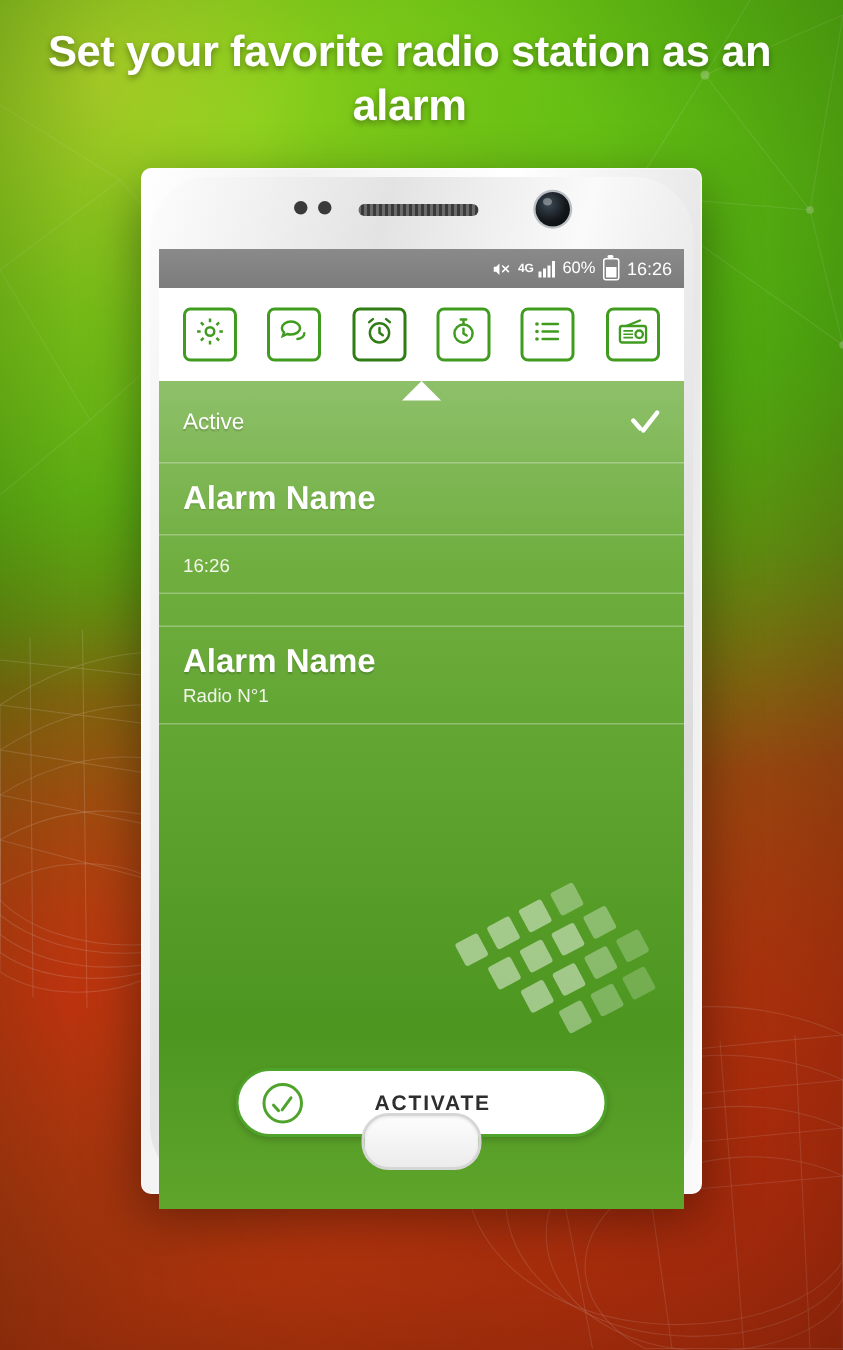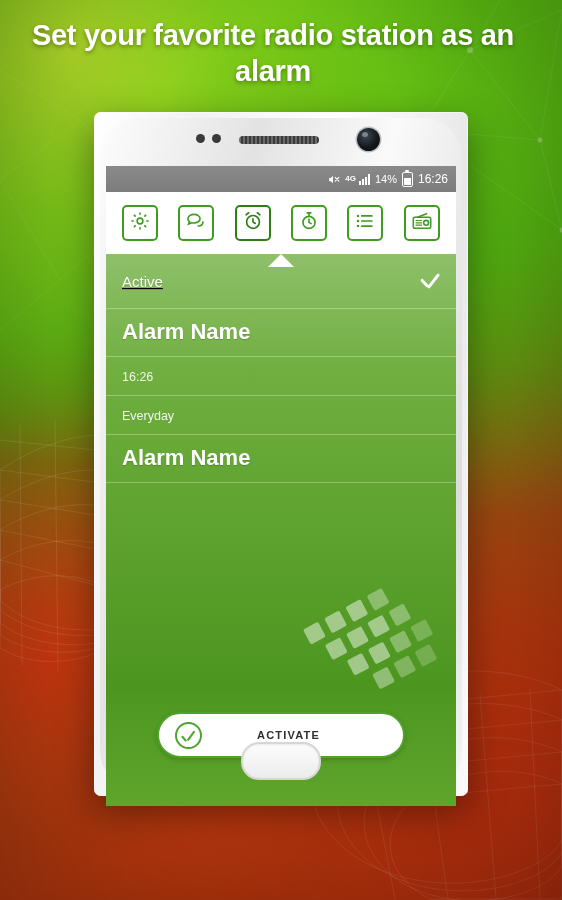--- a/index.html
+++ b/index.html
@@ -271,21 +271,20 @@
     padding: 10px 16px 11px 16px;
     border-bottom: 1px solid rgba(255,255,255,.30);
     box-sizing: border-box;
   }
   .row.first {
     display: flex;
     align-items: center;
     justify-content: space-between;
     padding-top: 16px;
     padding-bottom: 16px;
-    text-decoration: underline;
   }
   .row-title {
     color: #ffffff;
     font-size: 22px;
     font-weight: bold;
     text-shadow: 0 1px 1px rgba(0,0,0,.18);
   }
   .row-title.plain {
     font-weight: normal;
     font-size: 15px;
@@ -361,21 +360,21 @@
   }
   .activate-ico::after {
     width: 2.4px; height: 12px;
     left: 13px; top: 6px;
     transform: rotate(36deg);
   }
   .activate-label {
     flex: 1 1 auto;
     text-align: center;
     color: #2e2e2e;
-    font-size: 11px;
+    font-size: 14px;
     font-weight: bold;
     letter-spacing: 1.2px;
     margin-left: -12px;
   }
 
   
   .deco-squares {
     position: absolute;
     right: -14px;
     bottom: 108px;
@@ -454,21 +453,21 @@
             <path d="M15 8l7 7m0-7l-7 7" stroke="#fff" stroke-width="2" fill="none" stroke-linecap="round"></path>
           </svg>
         </span>
         <span class="sig-4g">4G</span>
         <span class="bars">
             <i></i>
             <i></i>
             <i></i>
             <i></i>
           </span>
-        <span>14%</span>
+        <span>60%</span>
         <span class="batt"></span>
         <span class="st-time">16:26</span>
       </div>
 
       <div class="toolbar">
 
         <div class="tb-btn">
           <span>
             <svg width="22" height="22" viewBox="0 0 24 24" fill="none" stroke="#3f9c1f" stroke-width="1.8">
               <circle cx="12" cy="12" r="3.1"></circle>
@@ -538,25 +537,25 @@
 
         <div class="row">
           <div class="row-title">Alarm Name</div>
         </div>
 
         <div class="row">
           <div class="row-sub">16:26</div>
         </div>
 
         <div class="row">
-          <div class="row-sub">Everyday</div>
         </div>
 
         <div class="row">
           <div class="row-title">Alarm Name</div>
+          <div class="row-sub">Radio N°1</div>
         </div>
 
         <div class="deco-squares">
           <span style="left:0px;  top:0px;  width:17px; height:17px;"></span>
           <span style="left:24px; top:0px;  width:17px; height:17px;"></span>
           <span style="left:48px; top:0px;  width:17px; height:17px;"></span>
           <span style="left:72px; top:0px;  width:17px; height:17px; opacity:.7;"></span>
           <span style="left:12px; top:24px; width:17px; height:17px;"></span>
           <span style="left:36px; top:24px; width:17px; height:17px;"></span>
           <span style="left:60px; top:24px; width:17px; height:17px;"></span>

